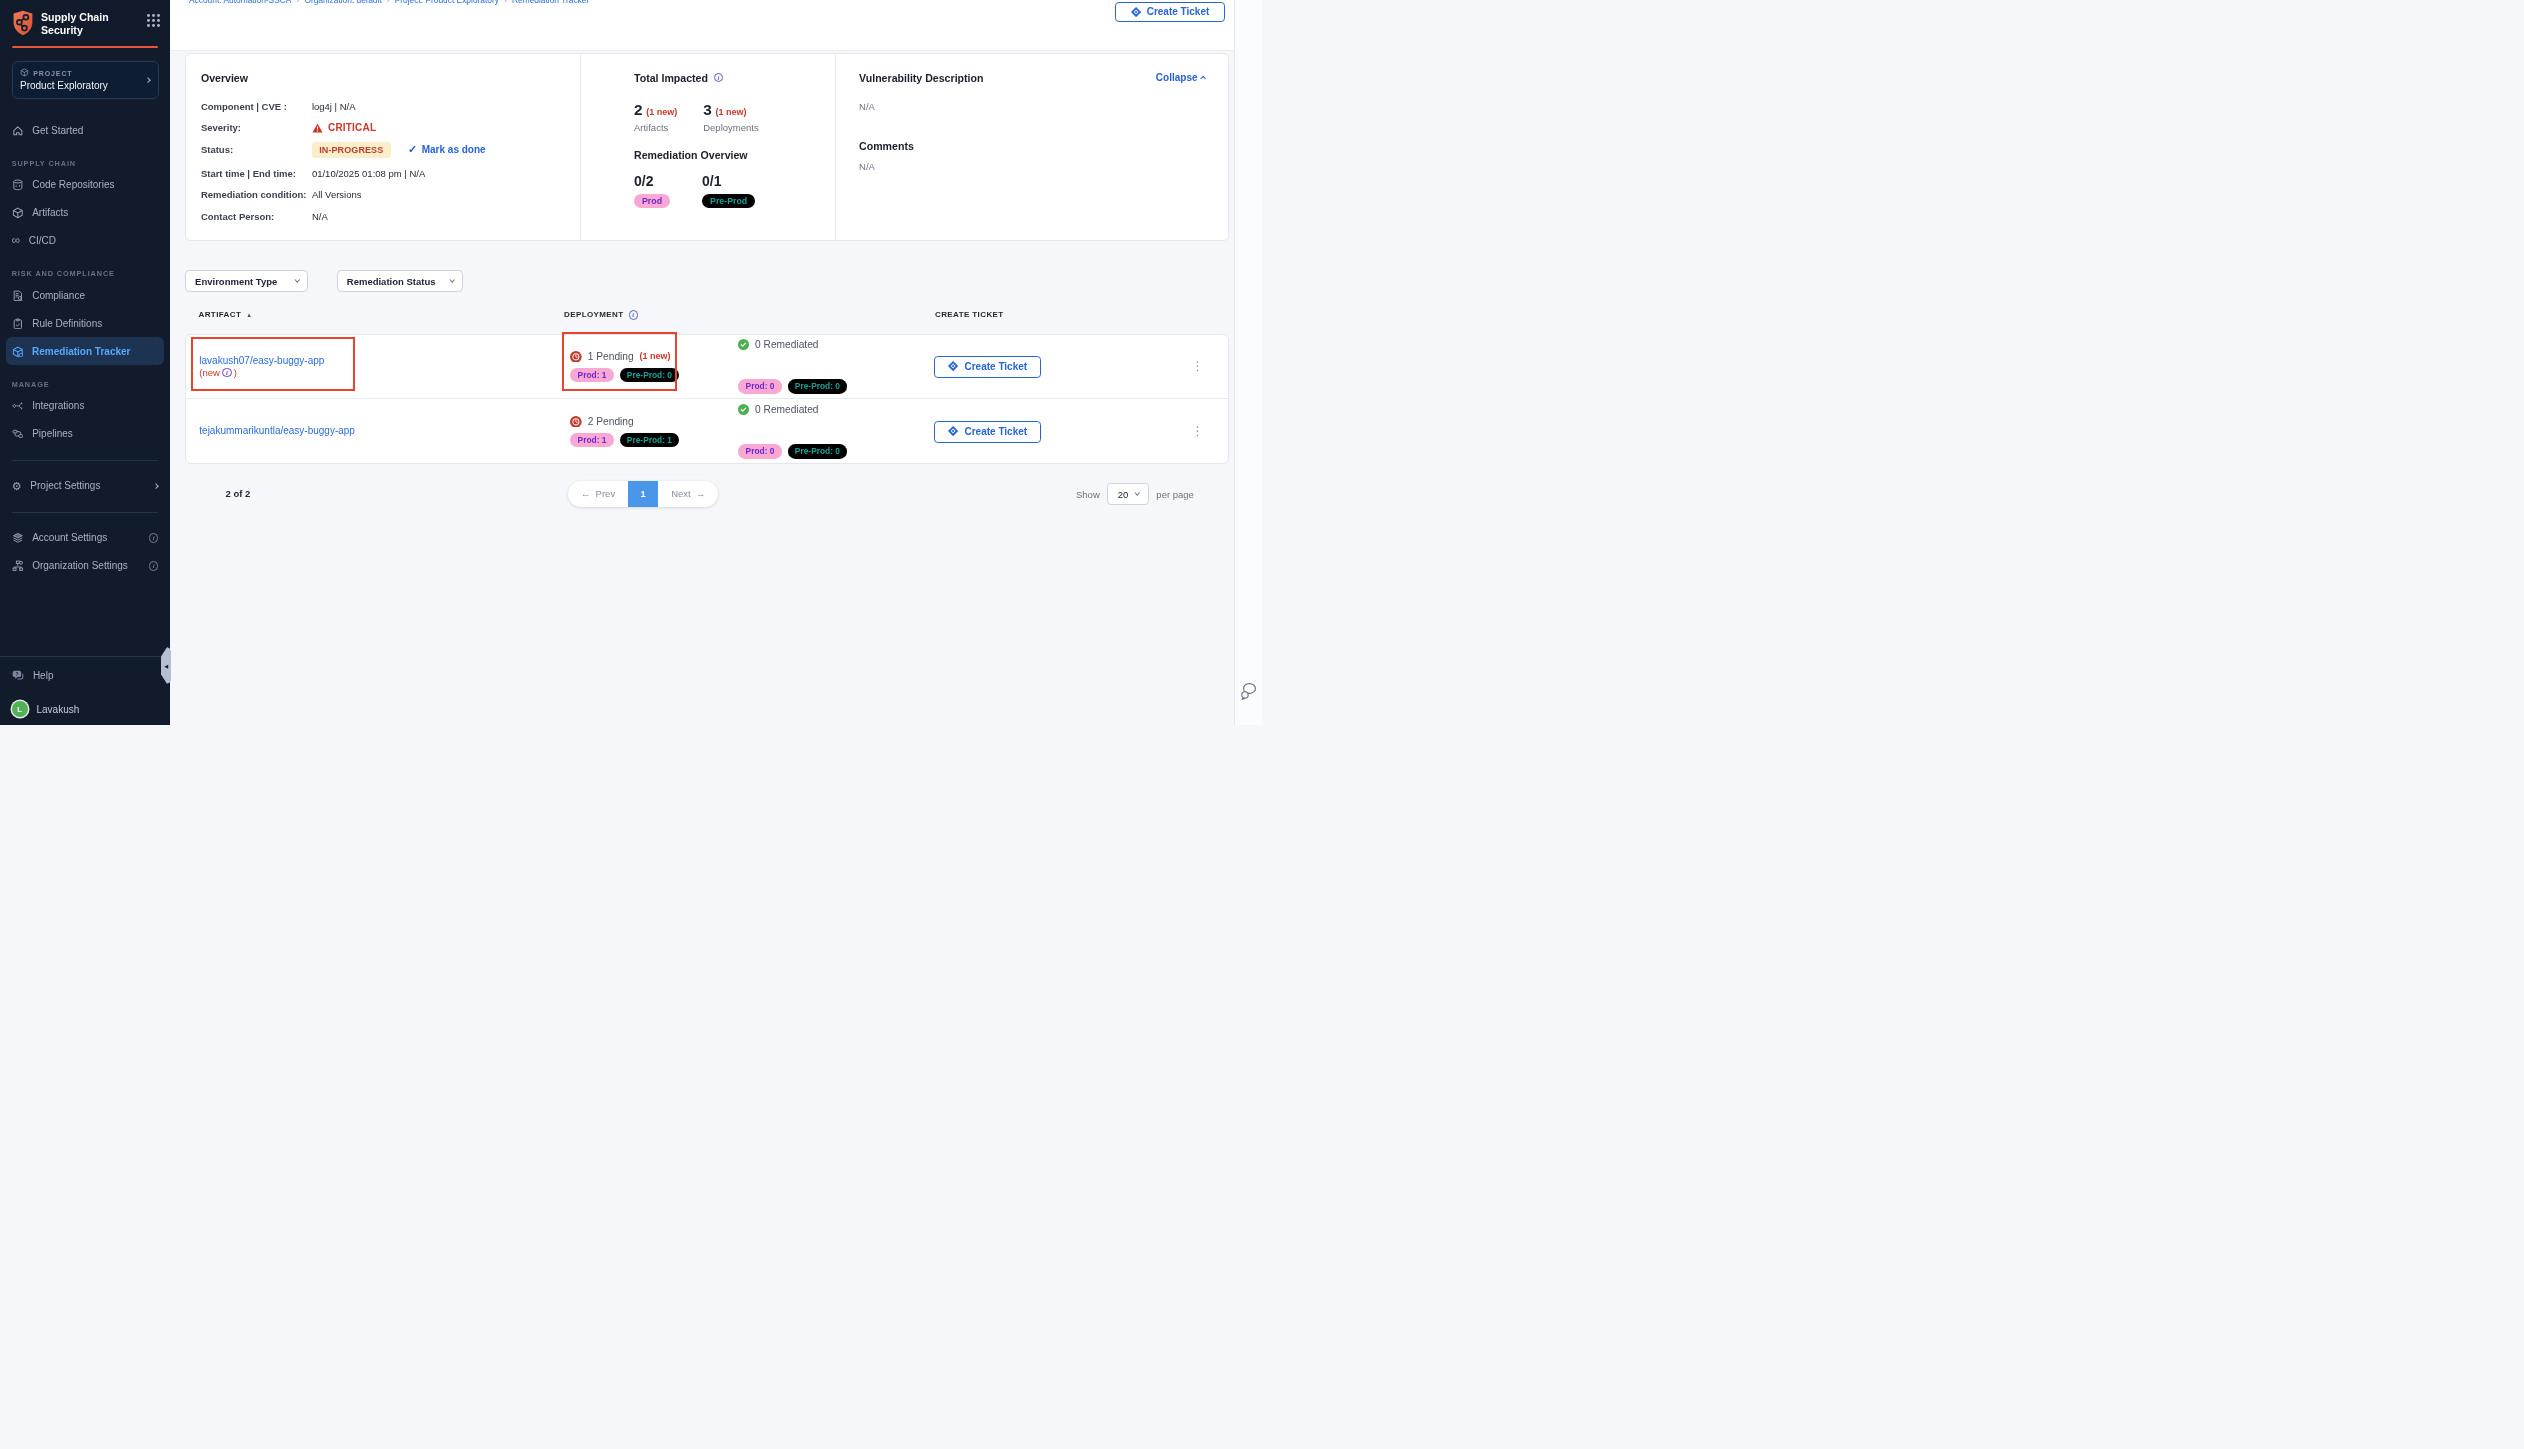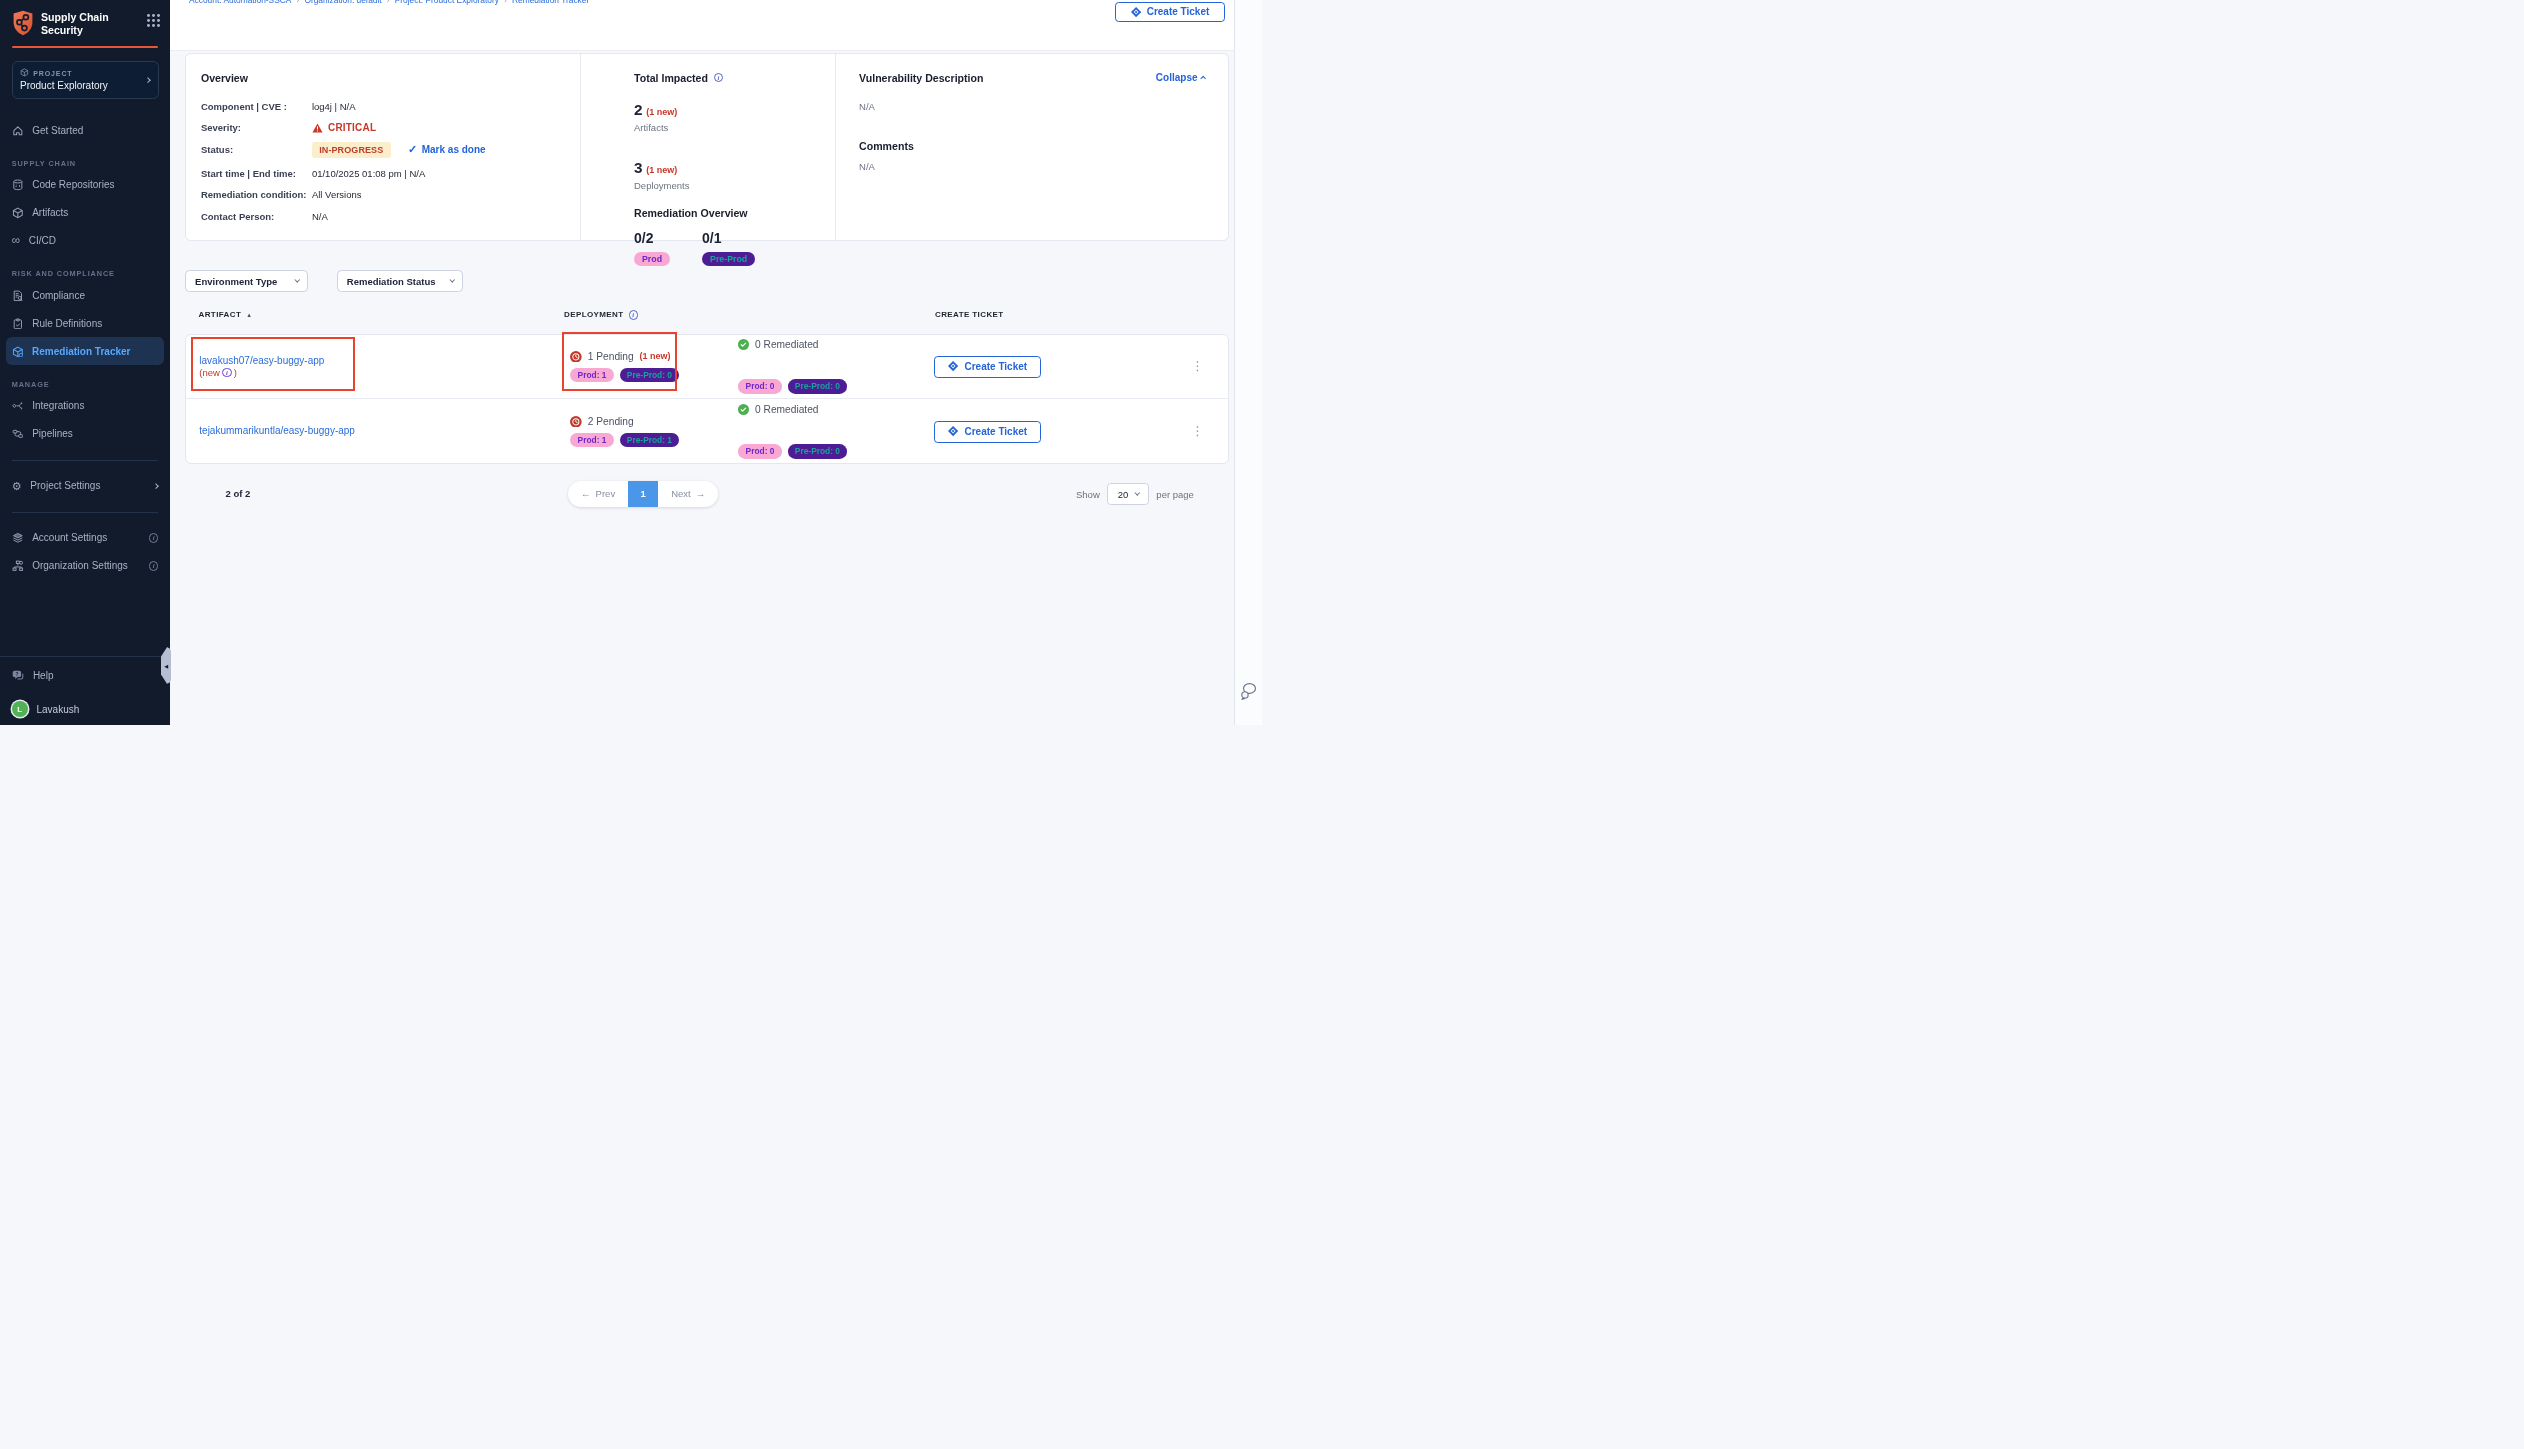--- a/index.html
+++ b/index.html
@@ -79,31 +79,31 @@
   .ov-rows { margin-top:16px; }
   .ov-row { display:flex; margin-bottom:6.6px; align-items:center; min-height:14.6px; }
   .ov-label { width:111px; flex:0 0 auto; font-size:9.5px; font-weight:bold; color:#3a3f52; }
   .ov-value { font-size:9.5px; color:#1f2433; display:flex; align-items:center; gap:5.1px; }
   .sev-val { color:#c9372a; font-weight:bold; font-size:10px; letter-spacing:0.2px; }
   .badge-status { background:#fbeecb; color:#ba3e2b; font-weight:bold; font-size:9px;
     padding:2.9px 7.3px; border-radius:2.9px; letter-spacing:0.1px; }
   .ov-row.status { margin:1.5px 0 8.8px 0; }
   .link-blue { color:#2563d8; font-weight:bold; font-size:10px; cursor:pointer;
     display:inline-flex; align-items:center; gap:4.4px; }
-  .stats-row { display:flex; gap:26px; margin-top:17.5px;flex-direction:column; }
+  .stats-row { display:flex; gap:26px; margin-top:17.5px; }
   .stat-num { font-size:15.3px; font-weight:bold; color:#1d2130; }
   .stat-new { font-size:9px; color:#c9372a; font-weight:bold; margin-left:3.7px; }
   .stat-label { font-size:9.5px; color:#6c7380; margin-top:2.9px; }
   .prog-heading { margin-top:16px; }
   .prog-row { display:flex; gap:32px; margin-top:11.7px; }
   .prog-num { font-size:14px; font-weight:bold; color:#1d2130; }
   .bdg { display:inline-block; padding:2.2px 8px; border-radius:7.3px; font-size:8.8px;
     font-weight:bold; margin-top:5.1px; }
   .bdg.prod { background:#f9a8d4; color:#6d28c9; }
-  .bdg.pre { background:#4c1d95; color:#16a398;text-align:center; }
+  .bdg.pre { background:#000000; color:#16a398;text-align:center; }
   .na { font-size:9.5px; color:#6e7488; }
   .col3-na1 { margin-top:17.5px; }
   .comments-h { margin-top:28px; }
   .col3-na2 { margin-top:8.8px; }
   .collapse-link { position:absolute; top:17.5px; right:22px; }
 
   
   .filter-btn { position:absolute; top:270px; height:22px; background:#fff;
     border:0.7px solid #cdd2e0; border-radius:4.4px; display:flex; align-items:center;
     justify-content:space-between; padding:0 8.8px; font-size:9.5px; color:#22263a; cursor:pointer;font-weight:bold; }

